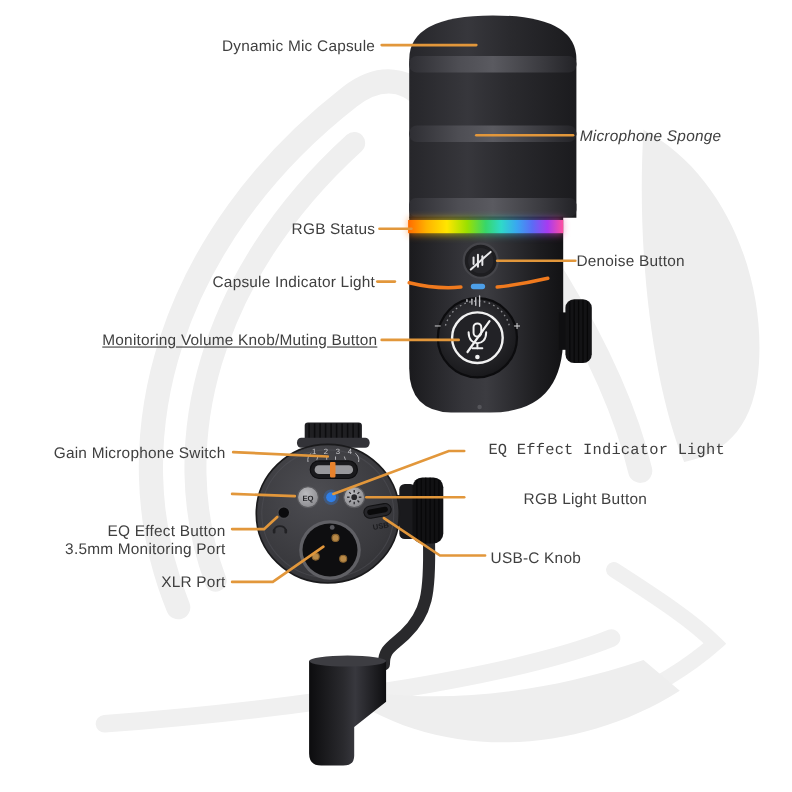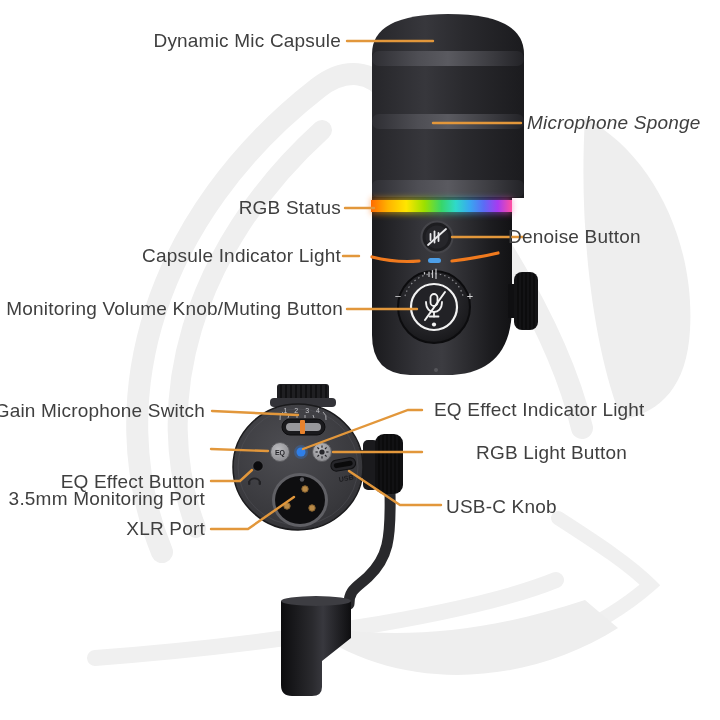--- a/index.html
+++ b/index.html
@@ -4,33 +4,33 @@
 <style>
   html,body{margin:0;padding:0;}
   body{
     width:720px;height:720px;position:relative;overflow:hidden;
     background:#ffffff;
     font-family:"Liberation Sans", sans-serif;
   }
   .scene{position:absolute;inset:0;z-index:1;}
   .label{
     position:absolute;z-index:3;white-space:nowrap;
-    font-size:19px;line-height:18px;color:#3F3F3F;letter-spacing:.2px;
+    font-size:14px;line-height:18px;color:#3F3F3F;letter-spacing:.2px;
   }
   .lab-dynamic{top:32px;right:379px;}
   .lab-rgb{top:199px;right:379px;}
   .lab-status{top:247px;right:379px;}
-  .lab-volume{top:300px;right:377px;}
+  .lab-volume{top:300px;right:377px;text-decoration:underline;}
   .lab-gain{top:402px;right:515px;}
   .lab-eqbtn{top:440px;right:515px;margin-top:33px;}
   .lab-35mm{top:472px;right:515px;margin-top:18px;}
   .lab-xlr{top:520px;right:515px;}
   .lab-sponge{top:114px;left:527px;font-style:italic;}
-  .lab-denoise{top:228px;left:508px;}
-  .lab-eqled{top:401px;left:434px;}
+  .lab-denoise{top:228px;left:524px;}
+  .lab-eqled{top:401px;left:444px;font-family:Liberation Mono, monospace;}
   .lab-rgbbtn{top:444px;left:428px;margin-left:48px;}
   .lab-usbc{top:498px;left:446px;}
 </style>
 </head>
 <body>
 
 <svg class="scene" width="720" height="720" viewBox="0 0 720 720" xmlns="http://www.w3.org/2000/svg">
   <defs>
     <linearGradient id="spongeGrad" x1="0" y1="0" x2="1" y2="0">
       <stop offset="0" stop-color="#26262a"></stop>

